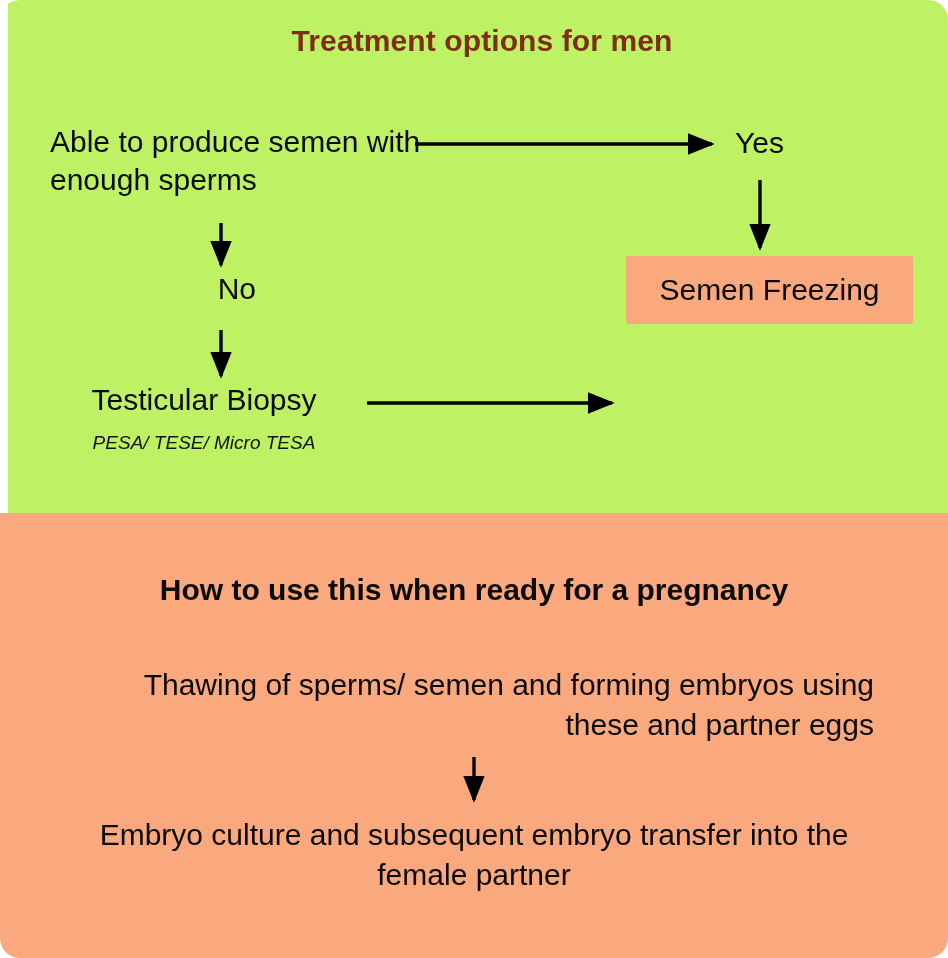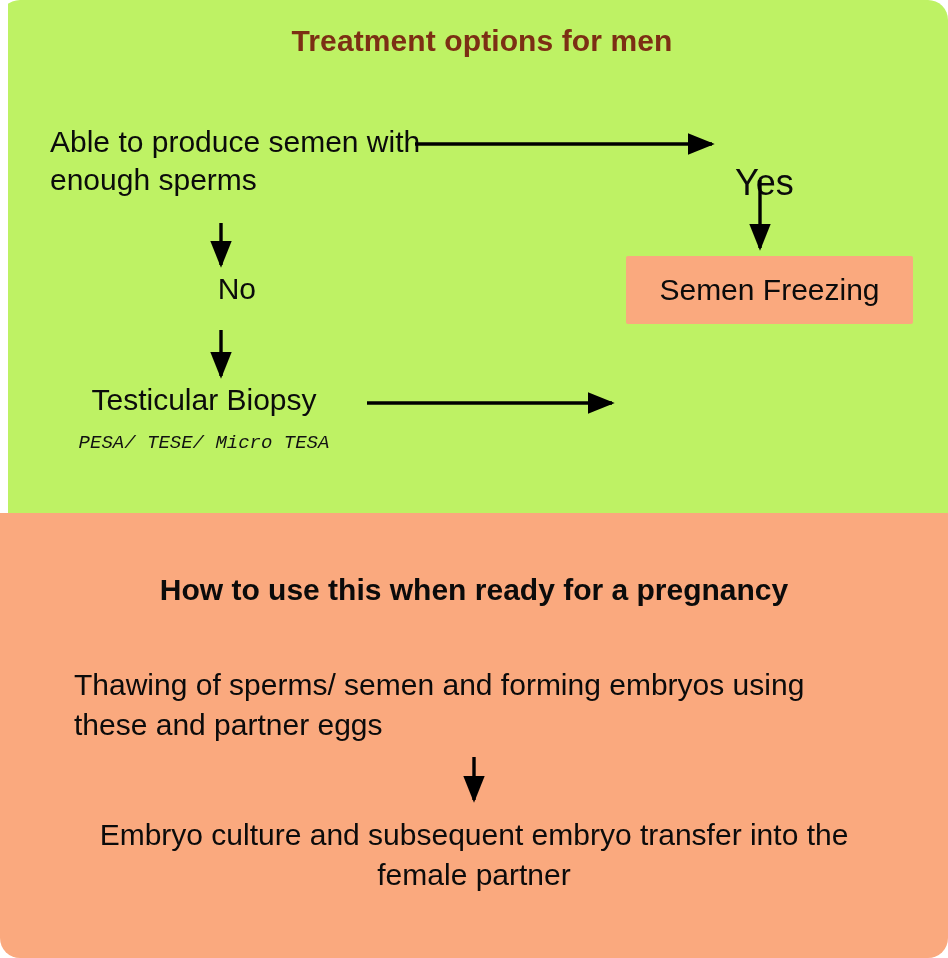--- a/index.html
+++ b/index.html
@@ -51,23 +51,22 @@
     font-size: 30px;
     line-height: 1.28;
     color: #0b0b0b;
     text-align: left;
   }
 
   .node-yes {
     position: absolute;
     left: 727px;
     top: 126px;
-    font-size: 36px;
-    color: #0b0b0b;
-    margin-top: 36px;
+    font-size: 30px;
+    color: #0b0b0b;
   }
 
   .node-no {
     position: absolute;
     left: 196px;
     top: 272px;
     width: 52px;
     text-align: right;
     font-size: 30px;
     color: #0b0b0b;
@@ -85,21 +84,20 @@
 
   .node-biopsy-sub {
     position: absolute;
     left: 36px;
     top: 432px;
     width: 320px;
     text-align: center;
     font-size: 19px;
     font-style: italic;
     color: #121212;
-    font-family: Liberation Mono, monospace;
   }
 
   
   .result-box {
     position: absolute;
     background: #faa97e;
     border-radius: 2px;
     display: flex;
     align-items: center;
     justify-content: center;
@@ -134,21 +132,21 @@
     text-align: center;
     font-size: 30px;
     font-weight: bold;
     color: #0b0b0b;
   }
 
   .bottom-step1 {
     position: absolute;
     left: 74px; top: 152px;
     width: 800px;
-    text-align: left;
+    text-align: right;
     font-size: 30px;
     line-height: 1.33;
     color: #0b0b0b;
   }
 
   .bottom-step2 {
     position: absolute;
     left: 74px; top: 302px;
     width: 800px;
     text-align: center;

